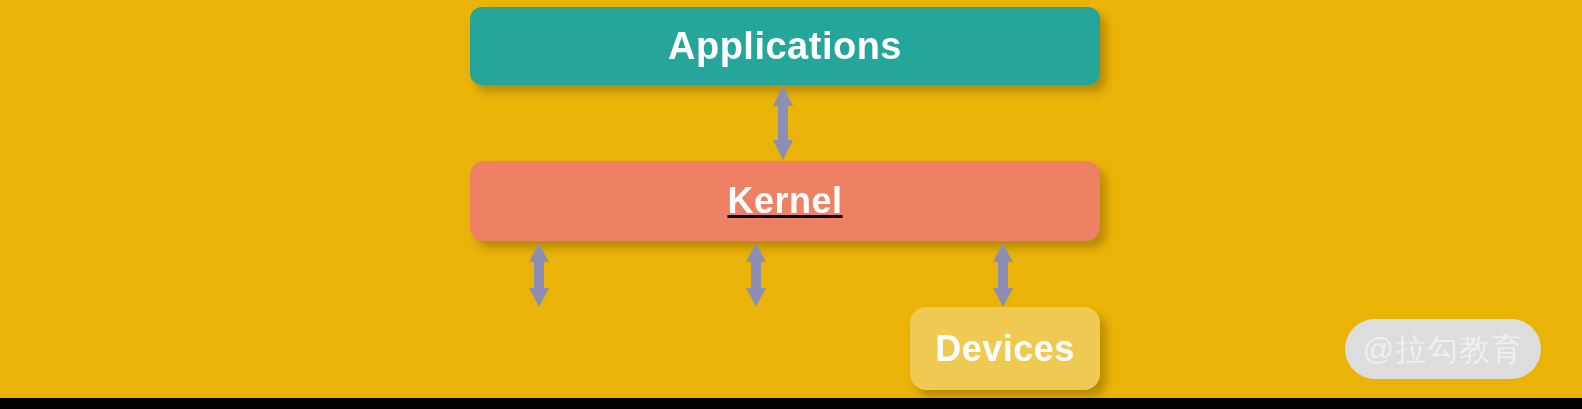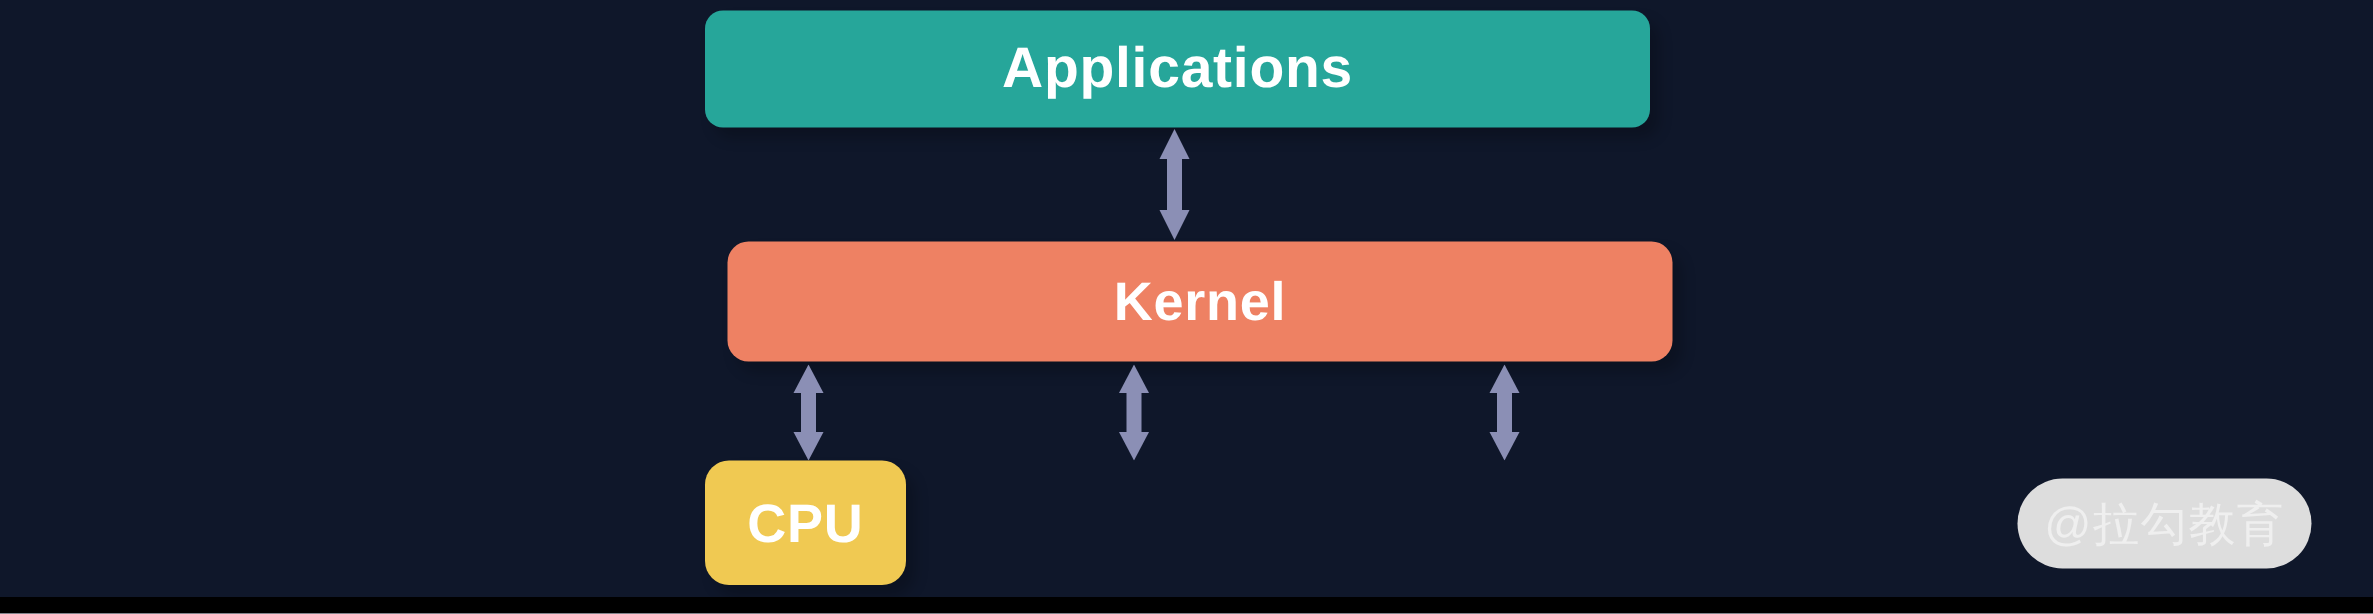--- a/index.html
+++ b/index.html
@@ -7,21 +7,21 @@
     padding: 0;
     background: #ffffff;
   }
   body {
     font-family: "Liberation Sans", sans-serif;
   }
   .canvas {
     position: relative;
     width: 1582px;
     height: 409px;
-    background: #0f172a;
+    background: #eab308;
     overflow: hidden;
   }
 
   
   .node {
     position: absolute;
     display: flex;
     align-items: center;
     justify-content: center;
     border-radius: 14px;
@@ -42,26 +42,27 @@
     top: 7px;
     width: 630px;
     height: 78px;
     background: #26a69a;
     border-radius: 12px;
   }
   #node-applications .node-label { font-size: 38px; }
 
   
   #node-kernel {
-    left: 485px;
+    left: 470px;
     top: 161px;
     width: 630px;
     height: 80px;
     background: #ee8163;
     border-radius: 14px;
+    text-decoration: underline;
   }
   #node-kernel .node-label { font-size: 36px; }
 
   
   .node-resource {
     background: #f0c952;
     top: 307px;
     height: 83px;
     border-radius: 16px;
   }
@@ -154,25 +155,25 @@
   <div class="arrow" id="arrow-kernel-devices" style="left:991px; top:243px;">
     <svg width="24" height="64" viewBox="0 0 24 64">
       <g fill="#8b8fb5">
         <polygon points="12,0 22,19 2,19"></polygon>
         <rect x="7" y="17" width="10" height="31"></rect>
         <polygon points="12,64 22,45 2,45"></polygon>
       </g>
     </svg>
   </div>
 
-  <div class="node node-resource" id="node-cpu">
-    <span class="node-label">CPU</span>
-  </div>
 
 
+  <div class="node node-resource" id="node-devices">
+    <span class="node-label">Devices</span>
+  </div>
 
   <div id="watermark">
     <span class="wm-text">@拉勾教育</span>
   </div>
 
   <div id="bottom-bar"></div>
 
 </div>
 
 </body></html>

